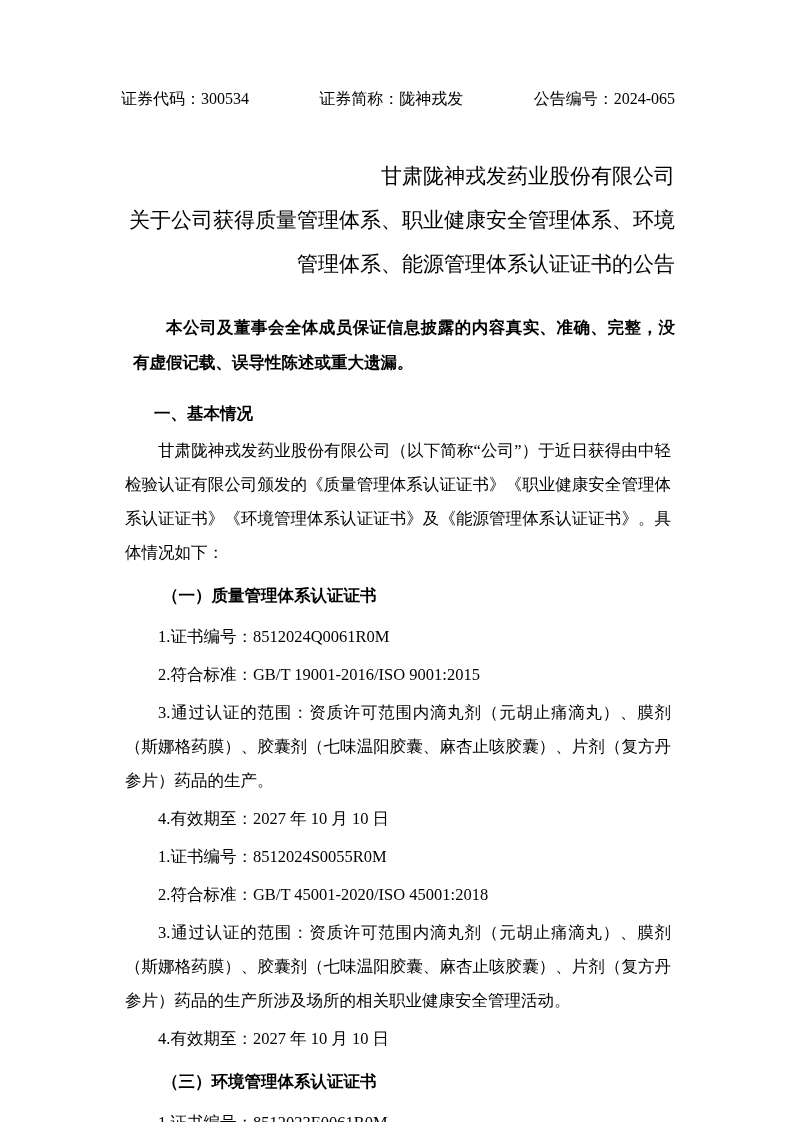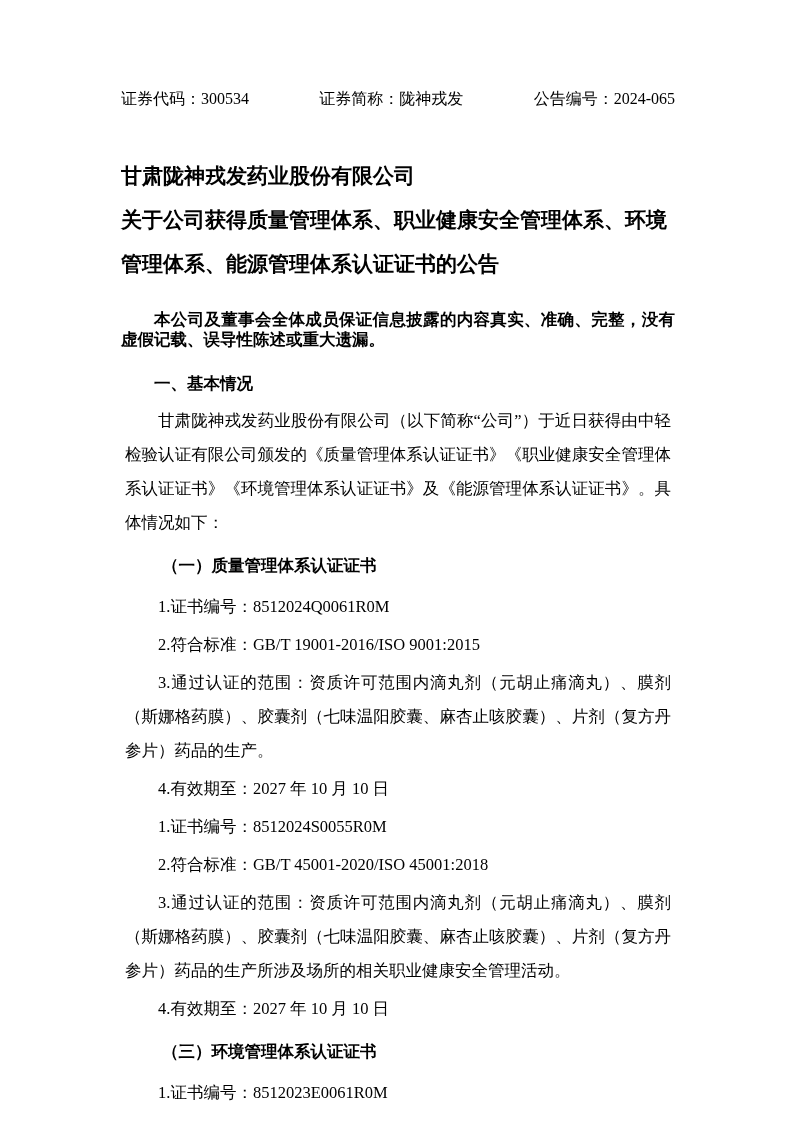--- a/index.html
+++ b/index.html
@@ -21,31 +21,31 @@
   .doc-header {
     display: flex;
     justify-content: space-between;
     align-items: baseline;
     font-size: 16px;
     line-height: 22px;
     white-space: nowrap;
   }
   .doc-title {
     margin-top: 44px;
-    text-align: left;
+    text-align: right;
     font-family: "Liberation Sans", "DejaVu Sans", sans-serif;
-    font-weight: bold;
+    font-weight: normal;
     font-size: 21px;
     line-height: 44px;
   }
   .notice {
-    margin: 24px 0 0 0;
+    margin: 24px 0 0 12px;
     font-weight: bold;
     font-size: 16.5px;
-    line-height: 20px;
+    line-height: 35px;
     text-indent: 2em;
     text-align: justify;
   }
   .sec-heading {
     margin: 16px 0 0 0;
     font-family: "Liberation Sans", "DejaVu Sans", sans-serif;
     font-weight: bold;
     font-size: 16.5px;
     line-height: 34px;
     text-indent: 2em;

